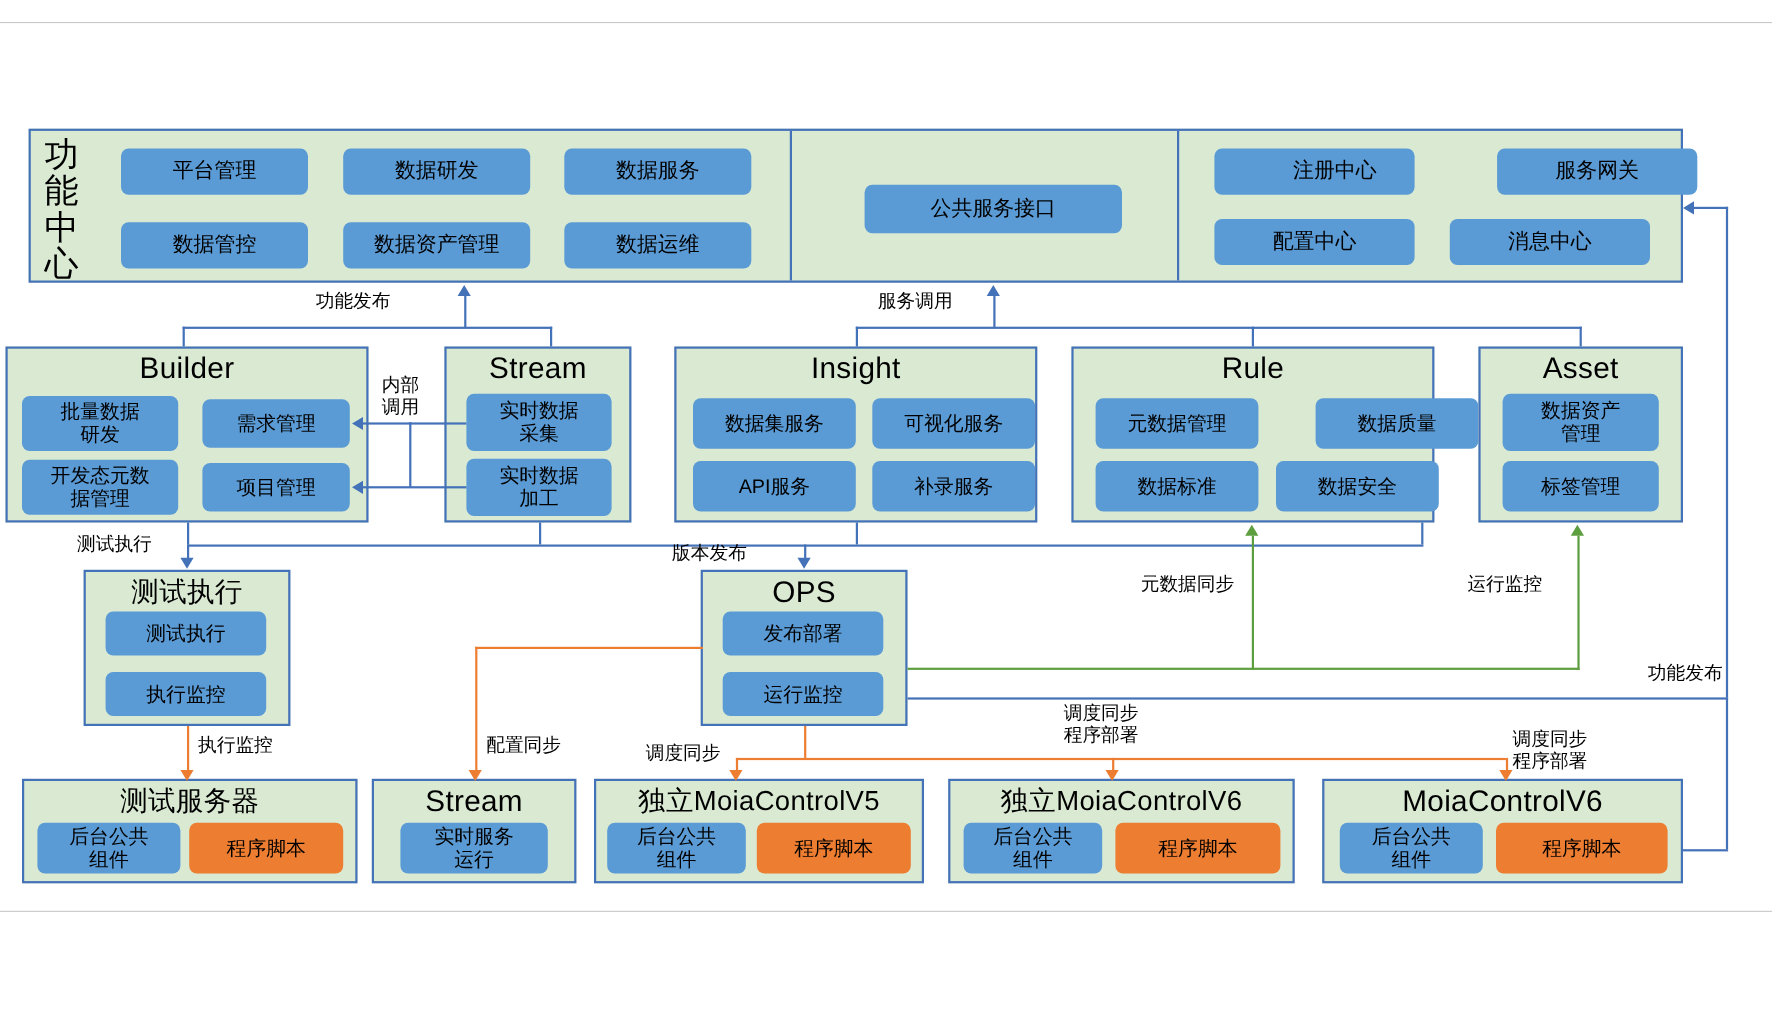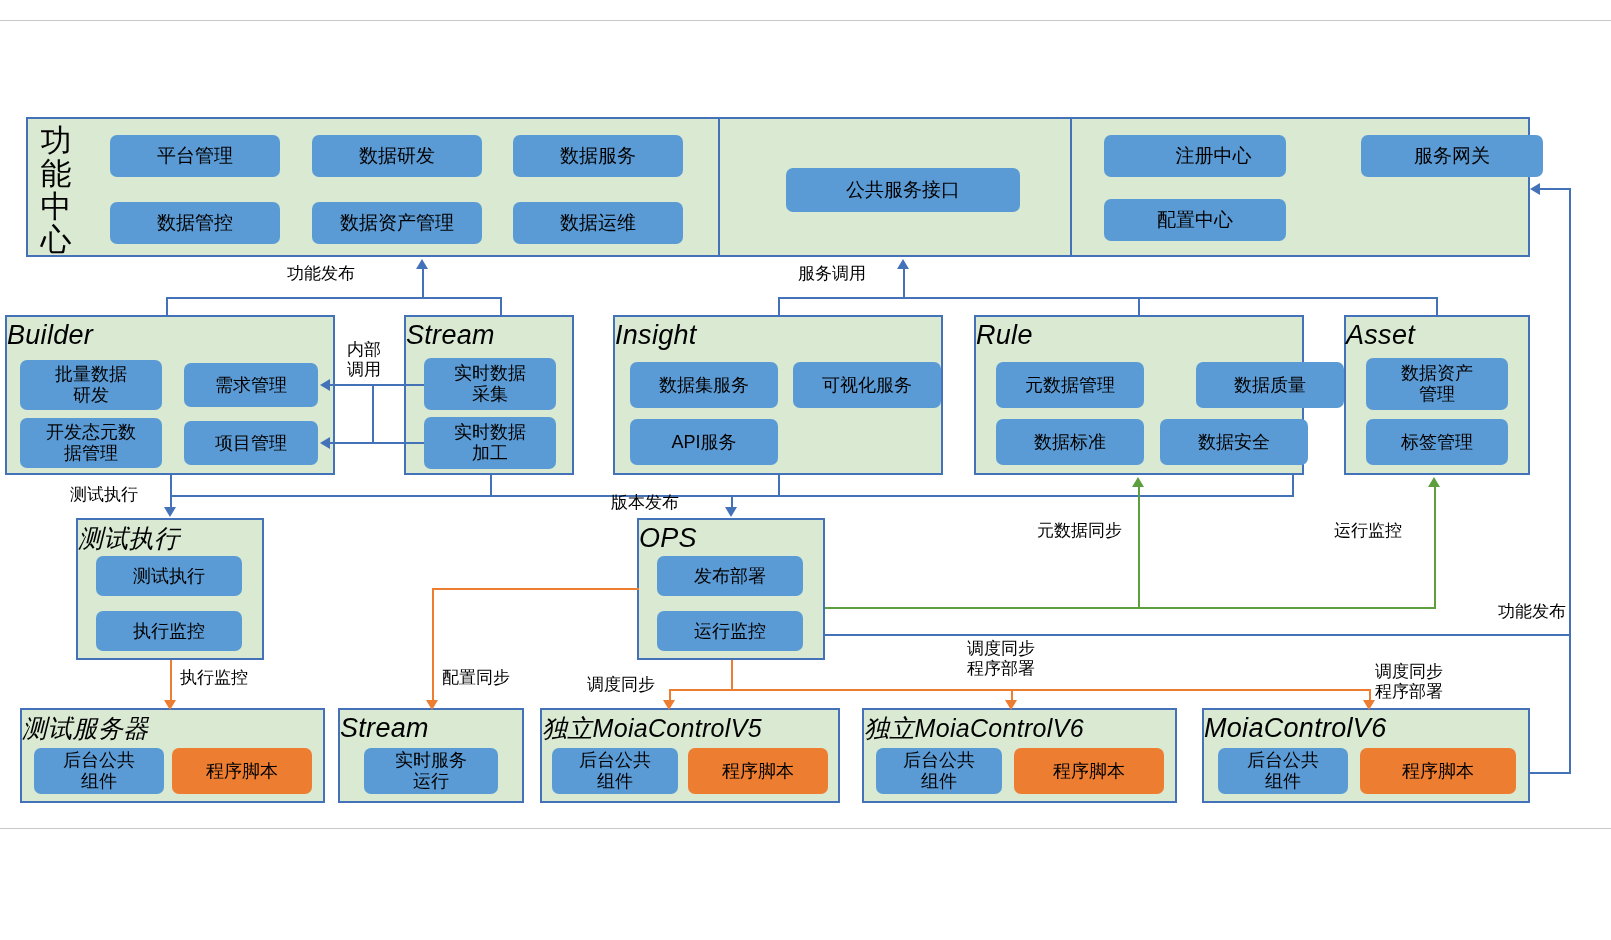--- a/index.html
+++ b/index.html
@@ -15,26 +15,26 @@
 
   
   .group{
     position:absolute;
     background:#d9e9d2;
     border:2px solid #4472b8;
     box-sizing:border-box;
   }
   .group-title{
     position:absolute;left:0;right:0;top:3px;
+    text-align:center;
     color:#000;
     font-size:27px;
     line-height:30px;
     letter-spacing:.3px;
     white-space:nowrap;
-    font-style:italic;
   }
   .group-title.cjk{font-size:25px;}
 
   
   .chip{
     position:absolute;
     background:#5b9bd5;
     border-radius:7px;
     color:#000000;
     display:flex;align-items:center;justify-content:center;
@@ -111,20 +111,21 @@
   <div class="chip" style="left:513px;top:135px;width:170px;height:42px;">数据服务</div>
   <div class="chip" style="left:110px;top:202px;width:170px;height:42px;">数据管控</div>
   <div class="chip" style="left:312px;top:202px;width:170px;height:42px;">数据资产管理</div>
   <div class="chip" style="left:513px;top:202px;width:170px;height:42px;">数据运维</div>
 
   <div class="chip" style="left:786px;top:168px;width:234px;height:44px;">公共服务接口</div>
 
   <div class="chip" style="left:1104px;top:135px;width:182px;height:42px;padding-left:40px;">注册中心</div>
   <div class="chip" style="left:1318px;top:135px;width:182px;height:42px;margin-left:43px;">服务网关</div>
   <div class="chip" style="left:1104px;top:199px;width:182px;height:42px;">配置中心</div>
+  <div class="chip" style="left:1318px;top:199px;width:182px;height:42px;">消息中心</div>
 
   <div class="group" style="left:5px;top:315px;width:330px;height:160px;">
     <div class="group-title">Builder</div>
   </div>
   <div class="chip small" style="left:20px;top:360px;width:142px;height:50px;">批量数据
 研发</div>
   <div class="chip small" style="left:184px;top:363px;width:134px;height:44px;">需求管理</div>
   <div class="chip small" style="left:20px;top:418px;width:142px;height:50px;">开发态元数
 据管理</div>
   <div class="chip small" style="left:184px;top:421px;width:134px;height:44px;">项目管理</div>
@@ -136,20 +137,21 @@
 采集</div>
   <div class="chip small" style="left:424px;top:417px;width:132px;height:52px;">实时数据
 加工</div>
 
   <div class="group" style="left:613px;top:315px;width:330px;height:160px;">
     <div class="group-title">Insight</div>
   </div>
   <div class="chip small" style="left:630px;top:362px;width:148px;height:46px;">数据集服务</div>
   <div class="chip small" style="left:793px;top:362px;width:148px;height:46px;">可视化服务</div>
   <div class="chip small" style="left:630px;top:419px;width:148px;height:46px;">API服务</div>
+  <div class="chip small" style="left:793px;top:419px;width:148px;height:46px;">补录服务</div>
 
   <div class="group" style="left:974px;top:315px;width:330px;height:160px;">
     <div class="group-title">Rule</div>
   </div>
   <div class="chip small" style="left:996px;top:362px;width:148px;height:46px;">元数据管理</div>
   <div class="chip small" style="left:1160px;top:362px;width:148px;height:46px;margin-left:36px;">数据质量</div>
   <div class="chip small" style="left:996px;top:419px;width:148px;height:46px;">数据标准</div>
   <div class="chip small" style="left:1160px;top:419px;width:148px;height:46px;">数据安全</div>
 
   <div class="group" style="left:1344px;top:315px;width:186px;height:160px;">

